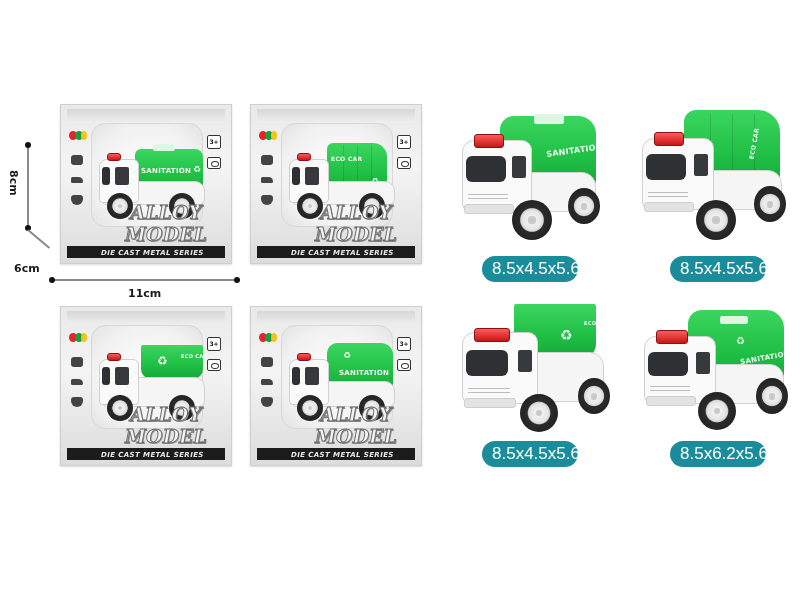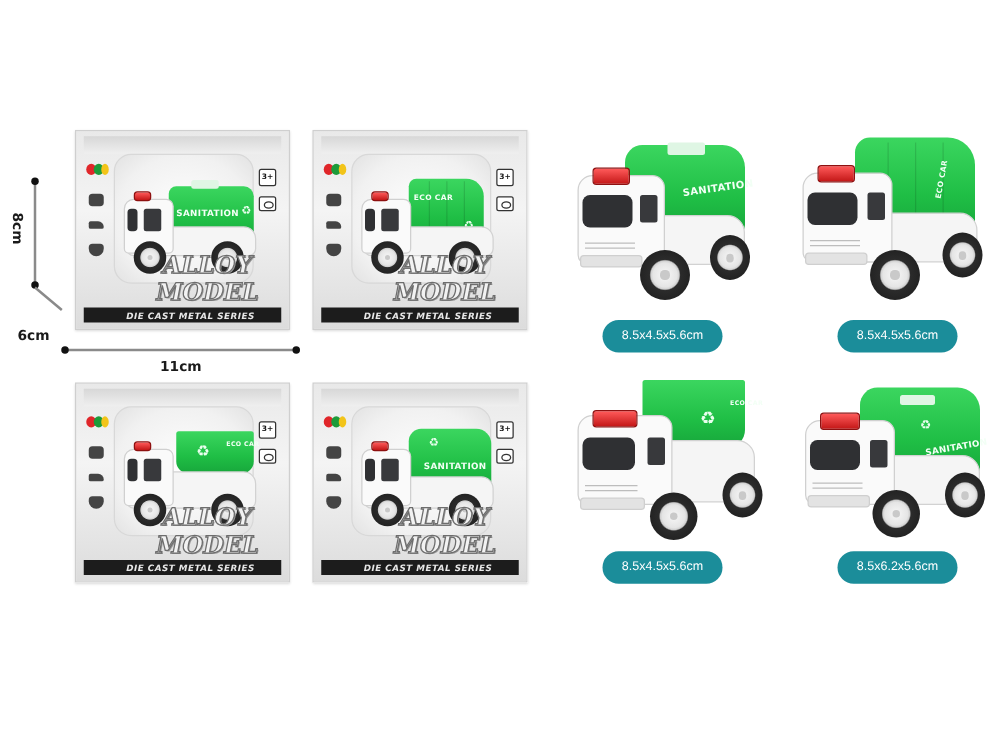--- a/index.html
+++ b/index.html
@@ -39,21 +39,21 @@
   .t-green { position: absolute; background: linear-gradient(180deg,#3bd65f 0%,#1fbe45 60%,#17a63b 100%); border-radius: 8px 12px 4px 4px; }
   .t-green-text { position: absolute; color: #f2fff5; font-weight: bold; font-size: 7px; letter-spacing: 0.3px; white-space: nowrap; }
   .t-recycle { position: absolute; color: #eaffef; font-size: 9px; line-height: 1; }
   .t-hatch { position: absolute; background: #dff6e4; border-radius: 2px; }
   .t-grille { position: absolute; height: 1px; background: #bdbdbd; }
   .t-bumper { position: absolute; background: #e3e3e3; border-radius: 3px; border: 1px solid #cfcfcf; }
   .wheel { position: absolute; border-radius: 50%; background: radial-gradient(circle,#f7f7f7 0%,#e5e5e5 34%,#d0d0d0 40%,#2b2b2b 44%,#1a1a1a 100%); }
   .wheel::after { content: ""; position: absolute; left: 50%; top: 50%; width: 18%; height: 18%; margin: -9% 0 0 -9%; background: #c9c9c9; border-radius: 50%; }
   .t-rib { position: absolute; width: 1px; background: rgba(0,0,0,0.12); }
 
-  .size-pill { position: absolute; height: 26px; padding: 0 10px; border-radius: 13px; background: #1b8d9a; color: #ffffff; font-family: "Liberation Sans", sans-serif; font-size: 10px; line-height: 26px; text-align: center; }
+  .size-pill { position: absolute; height: 26px; padding: 0 10px; border-radius: 13px; background: #1b8d9a; color: #ffffff; font-family: "Liberation Sans", sans-serif; font-size: 17px; line-height: 26px; text-align: center; }
 </style>
 </head>
 <body>
 
 <div>
   <div class="dim-line" style="left:27px;top:145px;width:2px;height:83px;"></div>
   <div class="dim-dot" style="left:25px;top:142px;"></div>
   <div class="dim-dot" style="left:25px;top:225px;"></div>
   <div class="dim-label vert" style="left:20px;top:170px;">8cm</div>
 

